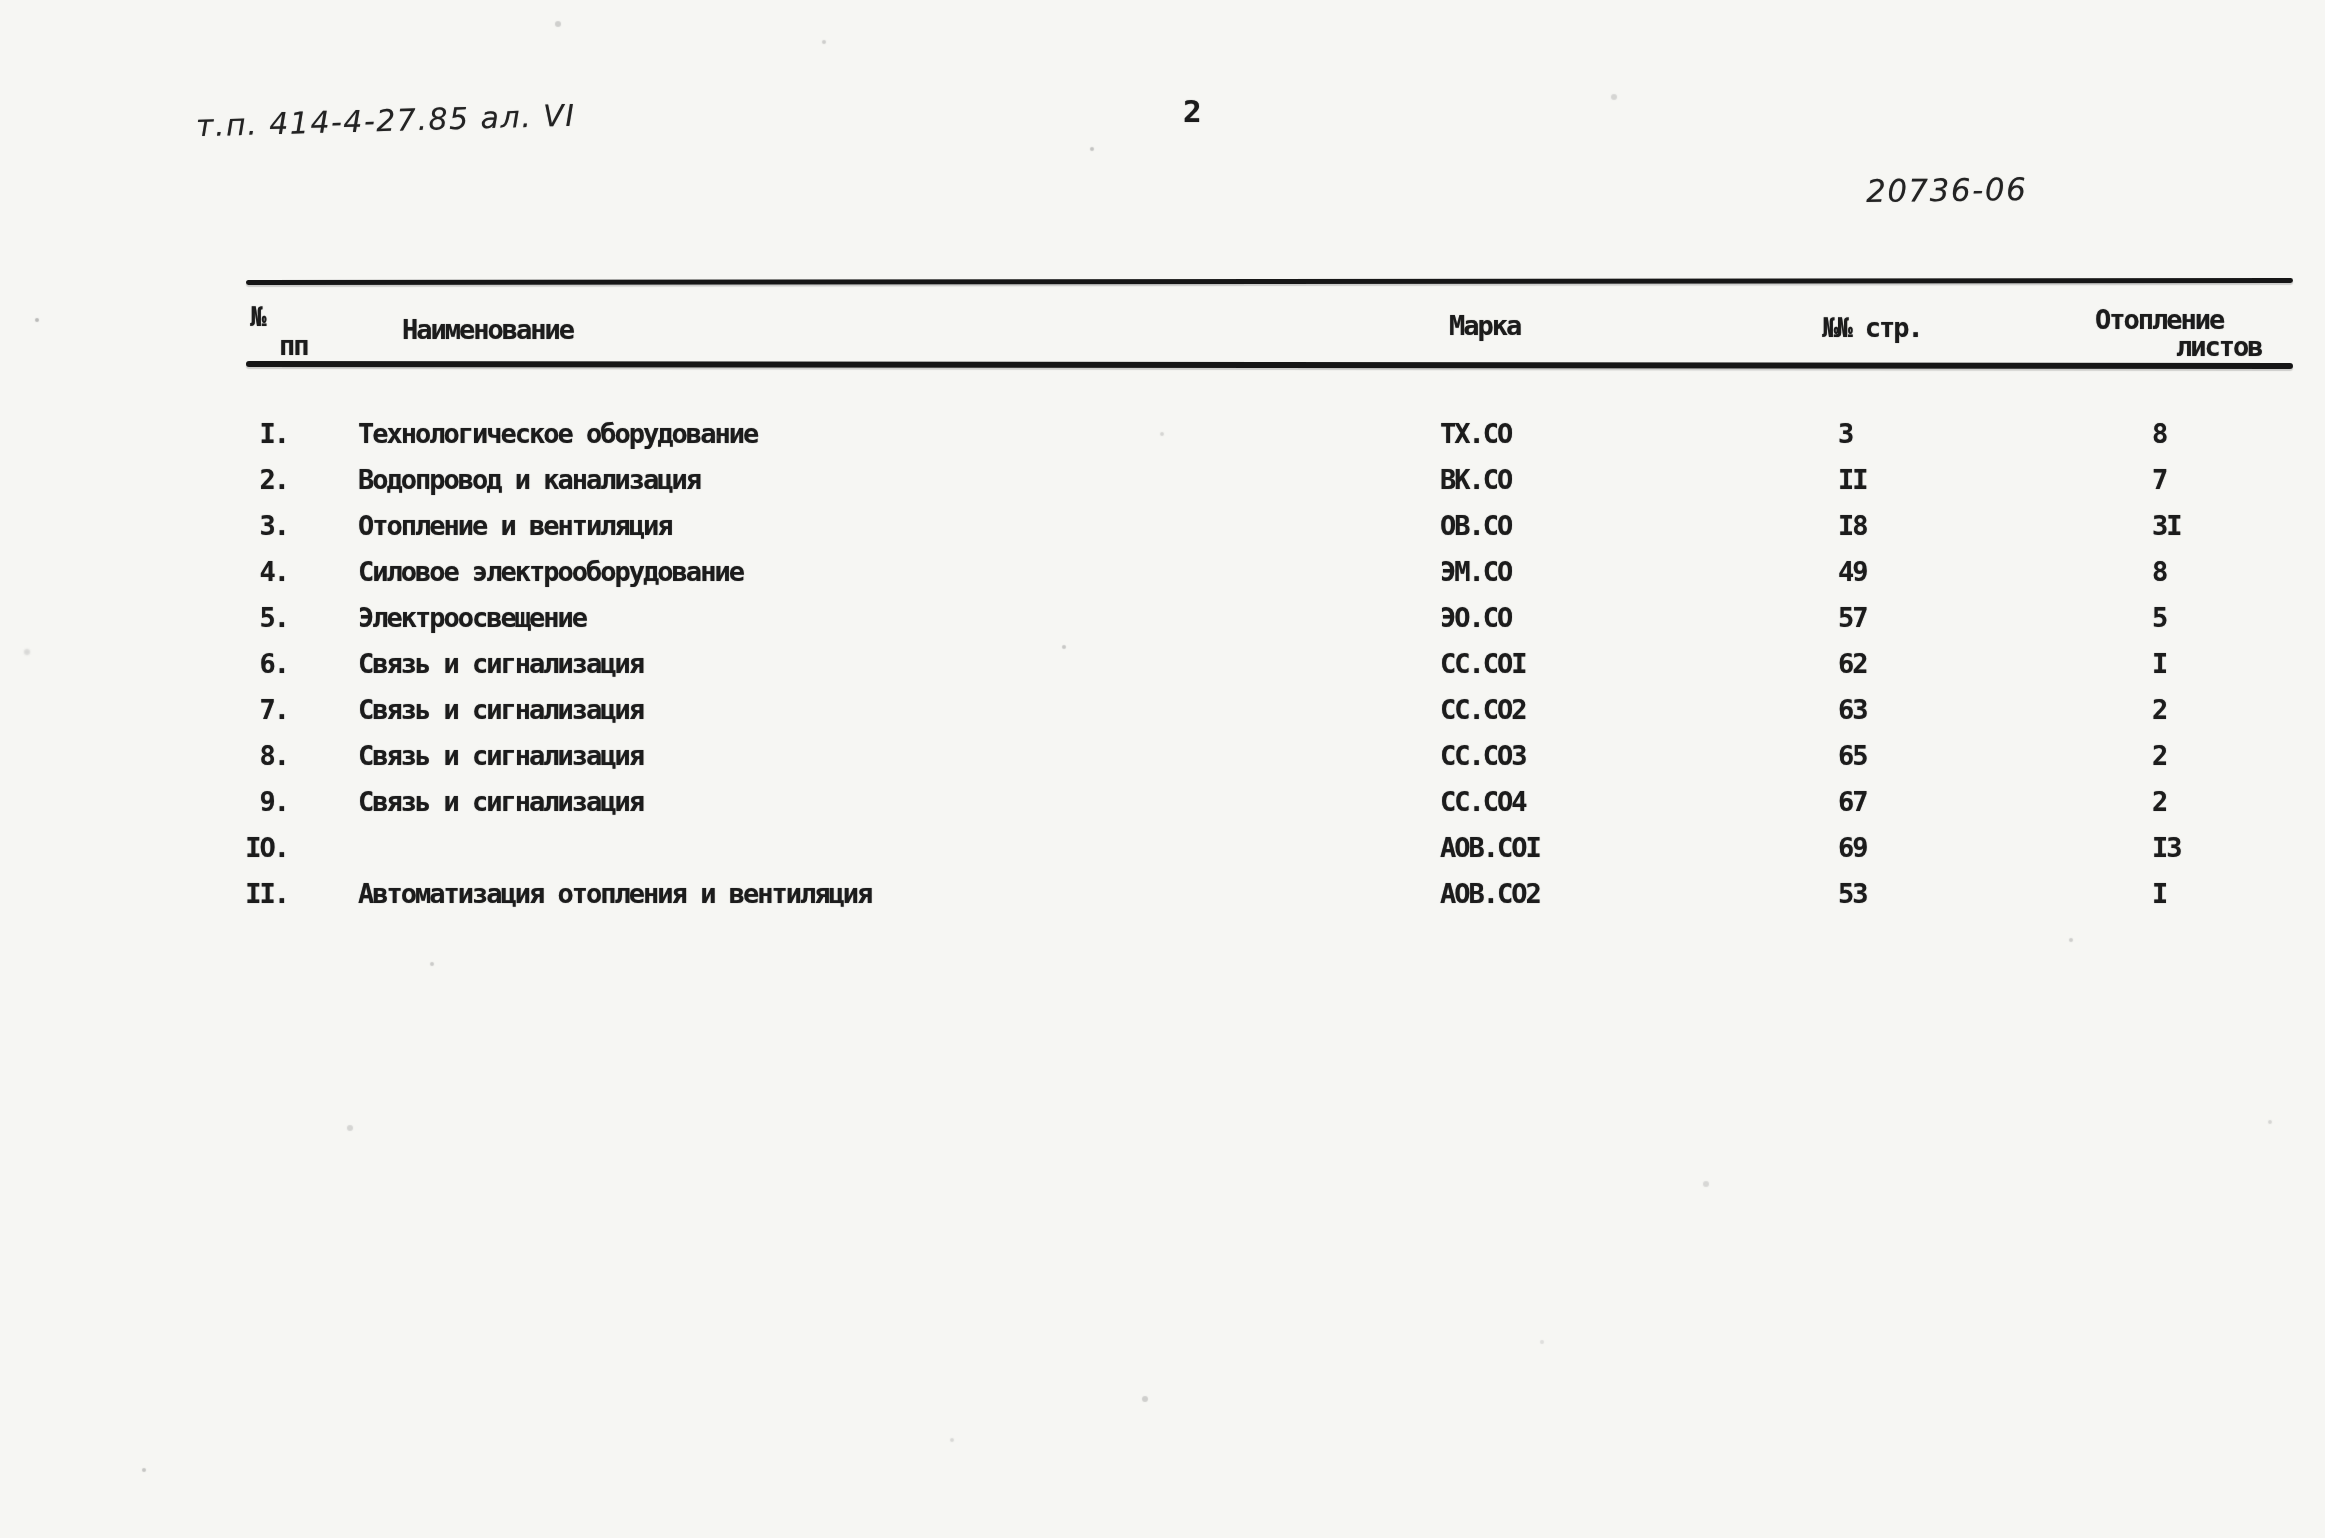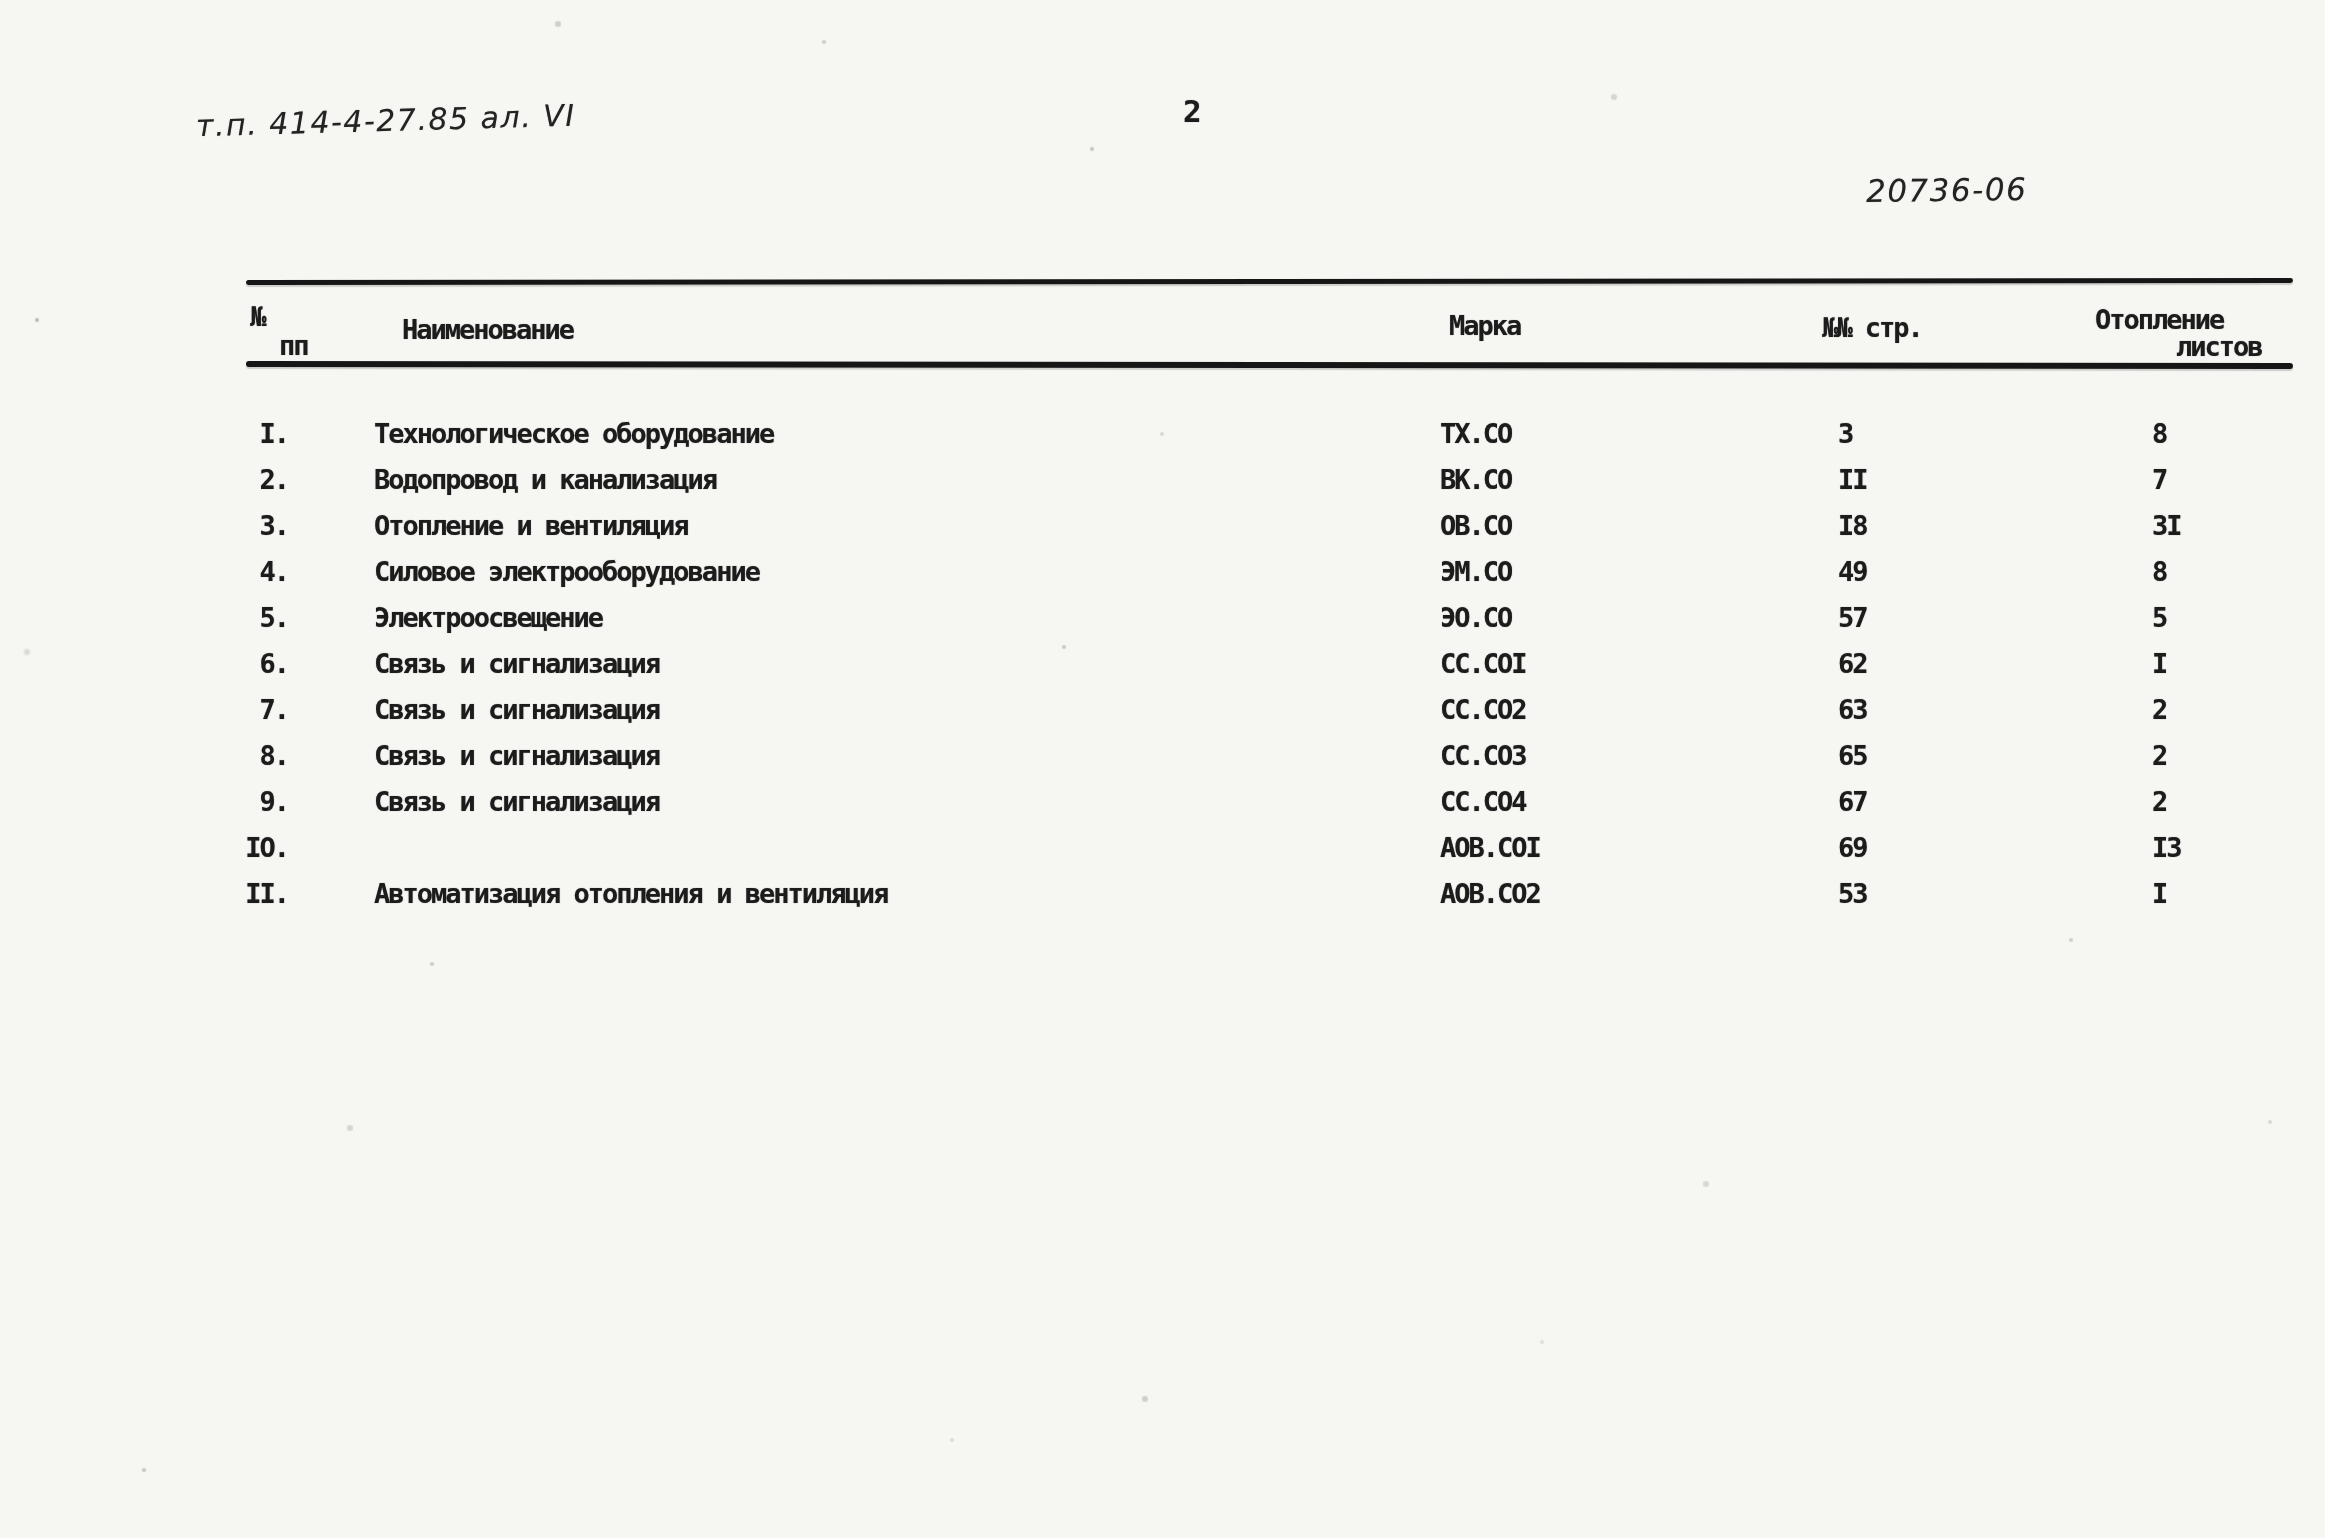--- a/index.html
+++ b/index.html
@@ -78,21 +78,21 @@
   
   .rows { position: absolute; left: 0; top: 0; width: 100%; height: 100%; }
   .row {
     position: absolute;
     left: 0;
     width: 100%;
     height: 36px;
   }
   .cell { position: absolute; top: 0; }
   .c-num    { left: 196px;  width: 92px; text-align: right; }
-  .c-name   { left: 374px; }
+  .c-name   { left: 358px; }
   .c-mark   { left: 1440px; }
   .c-page   { left: 1838px; }
   .c-sheets { left: 2152px; }
   
   .speckles {
     position: absolute;
     left: 0; top: 0;
     width: 4px; height: 4px;
     border-radius: 50%;
     background: transparent;

